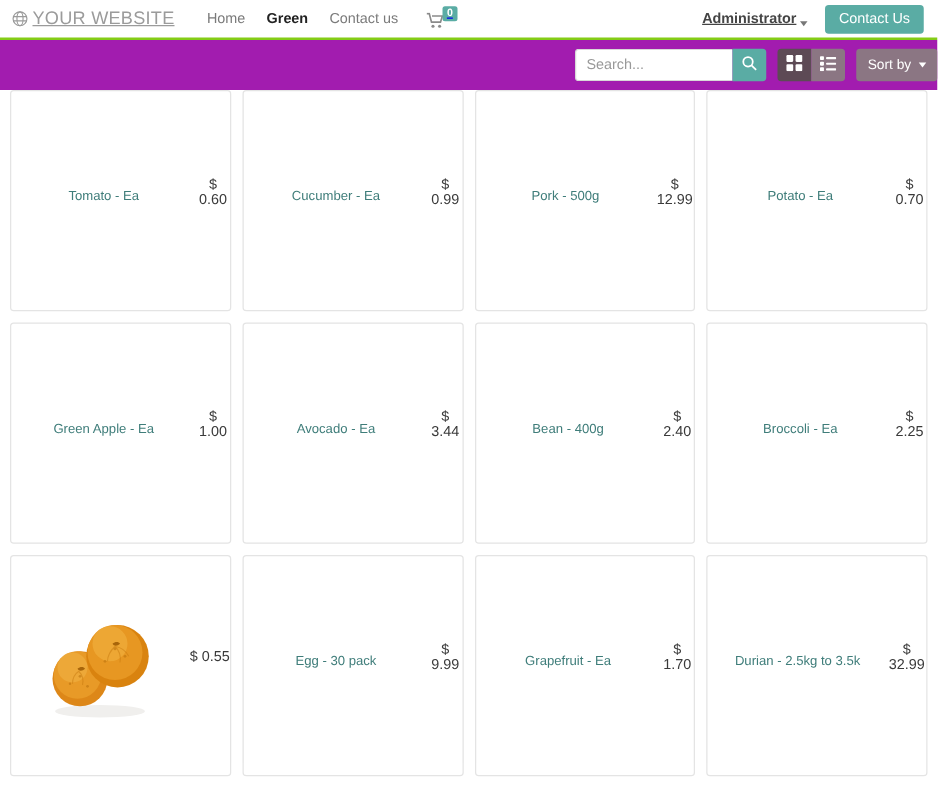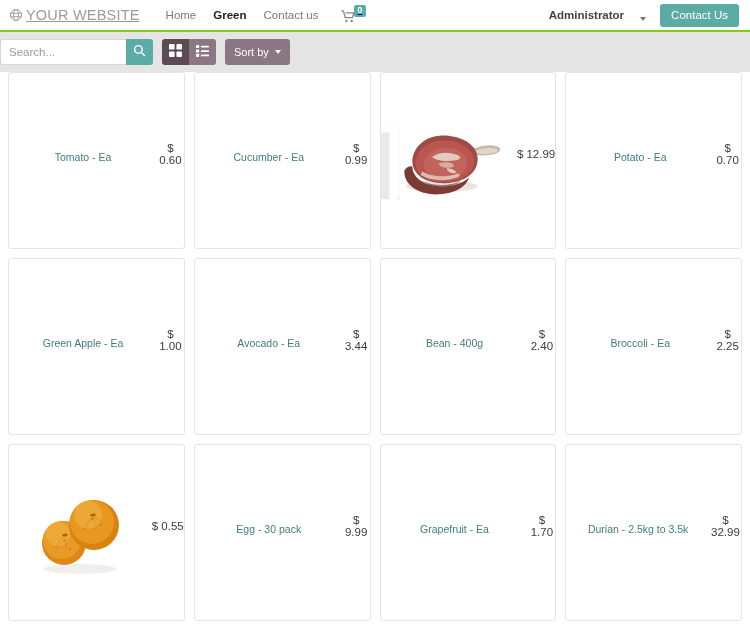--- a/index.html
+++ b/index.html
@@ -40,45 +40,46 @@
     font-size: 8.5px; font-weight: bold;
     border-radius: 2px;
     padding: 1px 4px 2px;
     line-height: 1;
     margin-left: -2px; margin-top: -2px;
   }
   .nav-right {
     margin-left: auto; display: flex; align-items: center; gap: 14px; padding-right: 2px;
   }
   .user-menu {
-    display: flex; align-items: flex-end; gap: 16px;
+    display: flex; align-items: flex-end; gap: 3px;
     font-size: 11.5px; color: #444444; font-weight: bold; cursor: pointer;
     white-space: nowrap;
+    text-decoration: underline;
   }
   .caret {
     width: 0; height: 0;
     border-left: 3.5px solid transparent;
     border-right: 3.5px solid transparent;
     border-top: 4px solid #777777;
     display: inline-block;
   }
   .btn-contact {
     background: #5aaca4; color: #ffffff;
     font-size: 11.5px;
     padding: 5px 11px 6px;
     border: none; border-radius: 3px;
     cursor: pointer; white-space: nowrap;
   }
 
   
   .toolbar {
     height: 40px;
-    display: flex; align-items: center; justify-content: flex-start;
+    display: flex; align-items: center; justify-content: flex-end;
     gap: 9px;
-    background: #e5e5e5;
+    background: #a21caf;
   }
   .search-group { display: flex; height: 26px; }
   .search-input {
     width: 126px; height: 26px;
     border: 1px solid #d8d8d8; border-right: none;
     border-radius: 3px 0 0 3px;
     padding: 0 8px;
     font-size: 11.5px; color: #555555;
     font-family: "Liberation Sans", sans-serif;
     outline: none;
@@ -306,20 +307,21 @@
         <path d="M50 54c4-17 20-26 40-24 18 2 30 11 32 23 1 14-11 26-32 28-22 2-42-8-40-27z" fill="#b9564f"></path>
         <path d="M60 56c4-12 16-18 30-17 13 1 22 8 23 17 1 10-8 19-23 20-16 1-32-6-30-20z" fill="#c2645b"></path>
         <path d="M70 50c8-6 22-7 32-2 4 2 3 5-2 6-12 2-24 1-30-4z" fill="#e8dcd3" opacity=".85"></path>
         <path d="M58 68c10 6 28 8 42 3 4-1 6 2 2 4-16 6-36 4-46-3z" fill="#e3d3c8" opacity=".8"></path>
         <path d="M78 58c6-2 14-2 18 1 2 2 0 4-3 4-6 1-13 0-15-5z" fill="#d9c4b6" opacity=".75"></path>
         <path d="M88 64c5 0 10 2 12 5-4 2-10 1-12-5z" fill="#efe4da" opacity=".8"></path>
         <path d="M46 62c0 16 20 26 42 24 12-1 22-5 28-11-4 12-18 20-38 21-24 1-42-11-42-28 0-2 5-8 10-6z" fill="#7d3b36"></path>
         <path d="M58 80c14 6 34 6 48 0-10 8-34 10-48 0z" fill="#5f2c29" opacity=".6"></path>
       </svg>
     </div>
+    <div class="p-name">Pork - 500g</div>
     <div class="p-price">$ 12.99</div>
   </div>
 
   <div class="card">
     <div class="thumb">
       <svg width="120" height="105" viewBox="0 0 120 105">
         <ellipse cx="74" cy="92" rx="34" ry="7" fill="#e3e1e0"></ellipse>
         <ellipse cx="58" cy="52" rx="30" ry="42" fill="#c8b188"></ellipse>
         <ellipse cx="54" cy="48" rx="26" ry="38" fill="#d7c39c"></ellipse>
         <ellipse cx="50" cy="40" rx="18" ry="26" fill="#e1d0ac"></ellipse>

